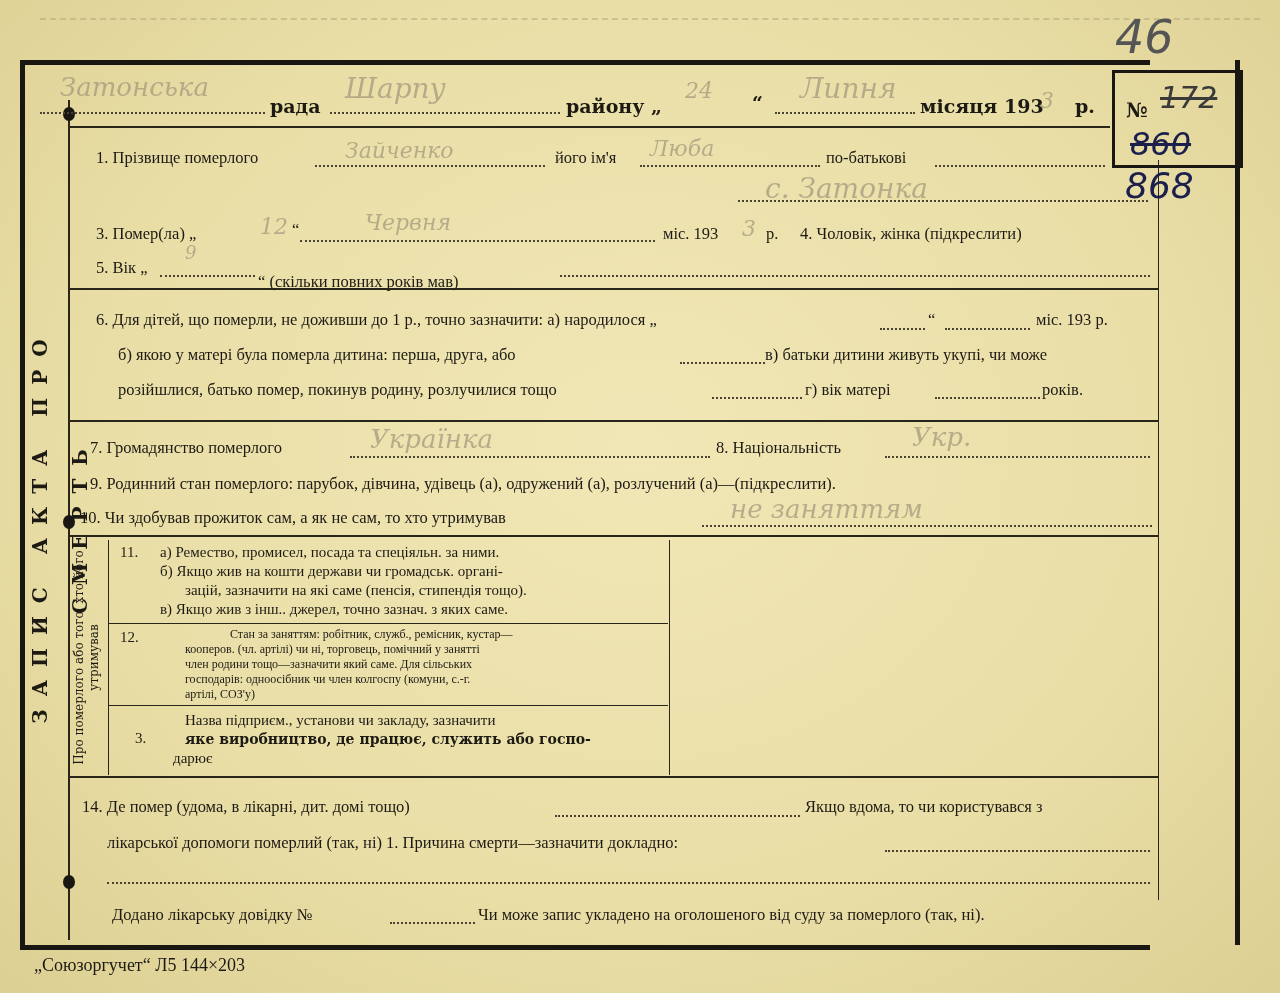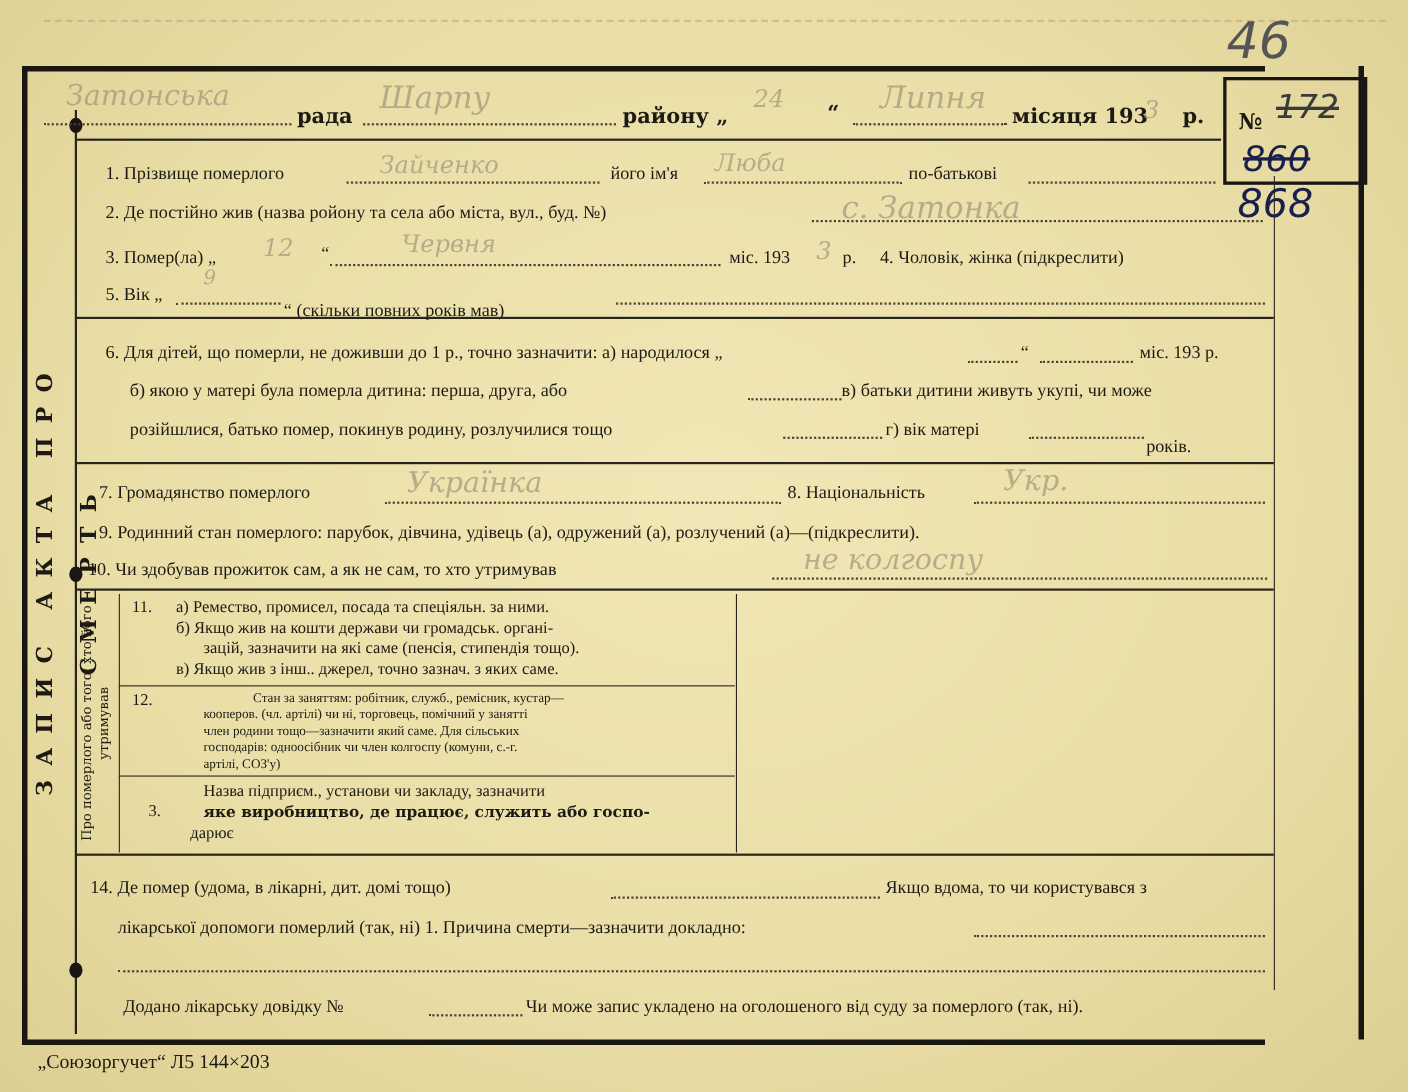--- a/index.html
+++ b/index.html
@@ -91,26 +91,25 @@
 
   <div class="line" style="left:96px;top:148px;">1. Прізвище померлого</div>
   <div class="dots" style="left:315px;top:165px;width:230px;"></div>
   <div class="hw" style="left:345px;top:138px;">Зайченко</div>
   <div class="line" style="left:555px;top:148px;">його ім'я</div>
   <div class="dots" style="left:640px;top:165px;width:180px;"></div>
   <div class="hw" style="left:650px;top:136px;">Люба</div>
   <div class="line" style="left:826px;top:148px;">по-батькові</div>
   <div class="dots" style="left:935px;top:165px;width:170px;"></div>
 
-  <div class="line" style="left:96px;top:183px;">2. Де постійно жив (назва ройону та села або міста, вул., буд. №)</div>
   <div class="dots" style="left:738px;top:200px;width:410px;"></div>
   <div class="hw" style="left:765px;top:172px;font-size:28px;">с. Затонка</div>
 
   <div class="line" style="left:96px;top:224px;">3. Помер(ла) „</div>
-  <div class="hw" style="left:239px;top:214px;font-style:italic;">12</div>
+  <div class="hw" style="left:260px;top:214px;font-style:italic;">12</div>
   <div class="line" style="left:292px;top:220px;">“</div>
   <div class="dots" style="left:300px;top:240px;width:355px;"></div>
   <div class="hw" style="left:365px;top:210px;">Червня</div>
   <div class="line" style="left:663px;top:224px;">міс. 193</div>
   <div class="hw" style="left:742px;top:216px;">3</div>
   <div class="line" style="left:766px;top:224px;">р.</div>
   <div class="line" style="left:800px;top:224px;">4. Чоловік, жінка (підкреслити)</div>
 
   <div class="line" style="left:96px;top:258px;">5. Вік „</div>
   <div class="dots" style="left:160px;top:275px;width:95px;"></div>
@@ -126,35 +125,35 @@
   <div class="line" style="left:1036px;top:310px;">міс. 193 р.</div>
 
   <div class="line" style="left:118px;top:345px;">б) якою у матері була померла дитина: перша, друга, або</div>
   <div class="dots" style="left:680px;top:362px;width:85px;"></div>
   <div class="line" style="left:765px;top:345px;">в) батьки дитини живуть укупі, чи може</div>
 
   <div class="line" style="left:118px;top:380px;">розійшлися, батько помер, покинув родину, розлучилися тощо</div>
   <div class="dots" style="left:712px;top:397px;width:90px;"></div>
   <div class="line" style="left:805px;top:380px;">г) вік матері</div>
   <div class="dots" style="left:935px;top:397px;width:105px;"></div>
-  <div class="line" style="left:1042px;top:380px;margin-top:16px;">років.</div>
+  <div class="line" style="left:1042px;top:380px;">років.</div>
   <div class="hr" style="left:70px;top:420px;width:1088px;"></div>
 
   <div class="line" style="left:90px;top:438px;">7. Громадянство померлого</div>
   <div class="dots" style="left:350px;top:456px;width:360px;"></div>
   <div class="hw" style="left:370px;top:424px;font-size:26px;">Українка</div>
   <div class="line" style="left:716px;top:438px;">8. Національність</div>
   <div class="dots" style="left:885px;top:456px;width:265px;"></div>
   <div class="hw" style="left:912px;top:422px;font-size:26px;">Укр.</div>
 
   <div class="line" style="left:90px;top:474px;">9. Родинний стан померлого: парубок, дівчина, удівець (а), одружений (а), розлучений (а)—(підкреслити).</div>
 
   <div class="line" style="left:80px;top:508px;">10. Чи здобував прожиток сам, а як не сам, то хто утримував</div>
   <div class="dots" style="left:702px;top:525px;width:450px;"></div>
-  <div class="hw" style="left:730px;top:494px;font-size:26px;">не колгоспу</div>
+  <div class="hw" style="left:730px;top:494px;font-size:26px;">не заняттям</div>
   <div class="hr" style="left:70px;top:535px;width:1088px;"></div>
 
   <div class="boxtbl"></div>
   <div class="vsub">Про померлого або того, хто його утримував</div>
 
   <div style="position:absolute;left:120px;top:542px;width:540px;">
     <div class="mid" style="position:absolute;left:0;top:0;">11.</div>
     <div class="mid" style="position:absolute;left:40px;top:0;white-space:nowrap;">а) Ремество, промисел, посада та спеціяльн. за ними.</div>
     <div class="mid" style="position:absolute;left:40px;top:19px;white-space:nowrap;">б) Якщо жив на кошти держави чи громадськ. органі-</div>
     <div class="mid" style="position:absolute;left:65px;top:38px;white-space:nowrap;font-family:Liberation Serif, serif;">зацій, зазначити на які саме (пенсія, стипендія тощо).</div>

